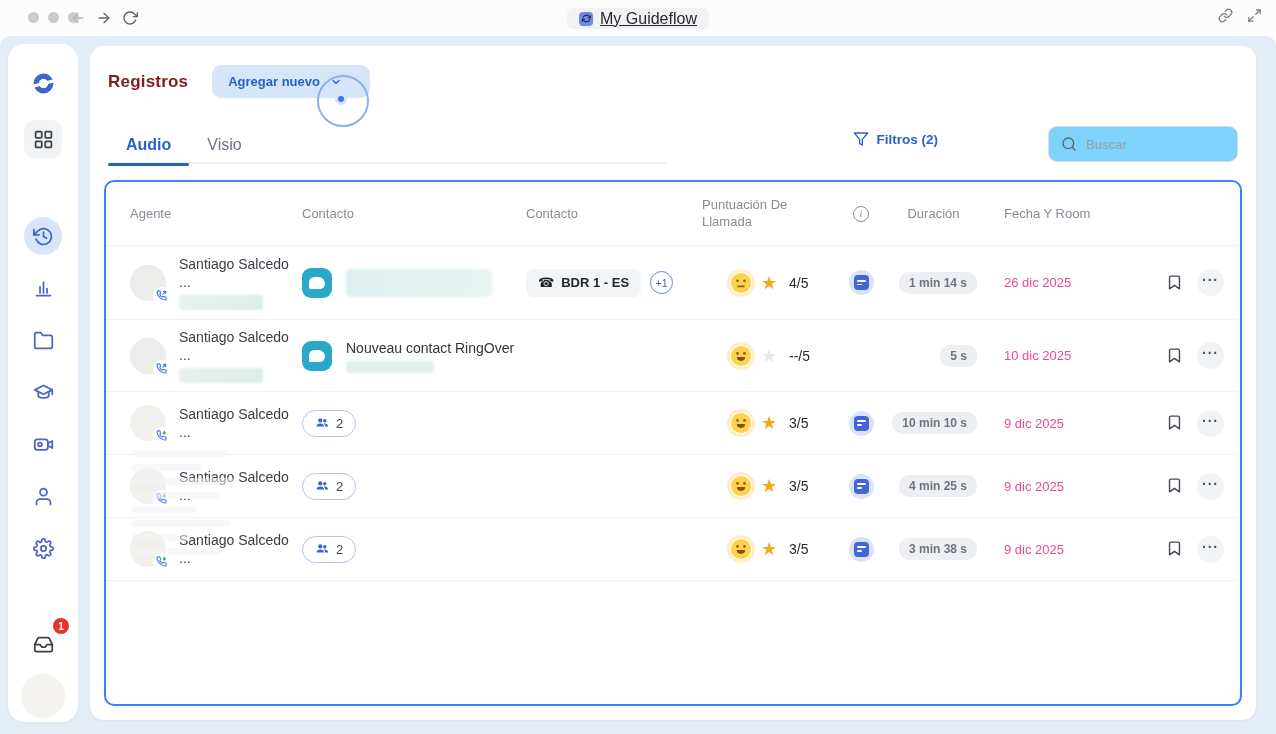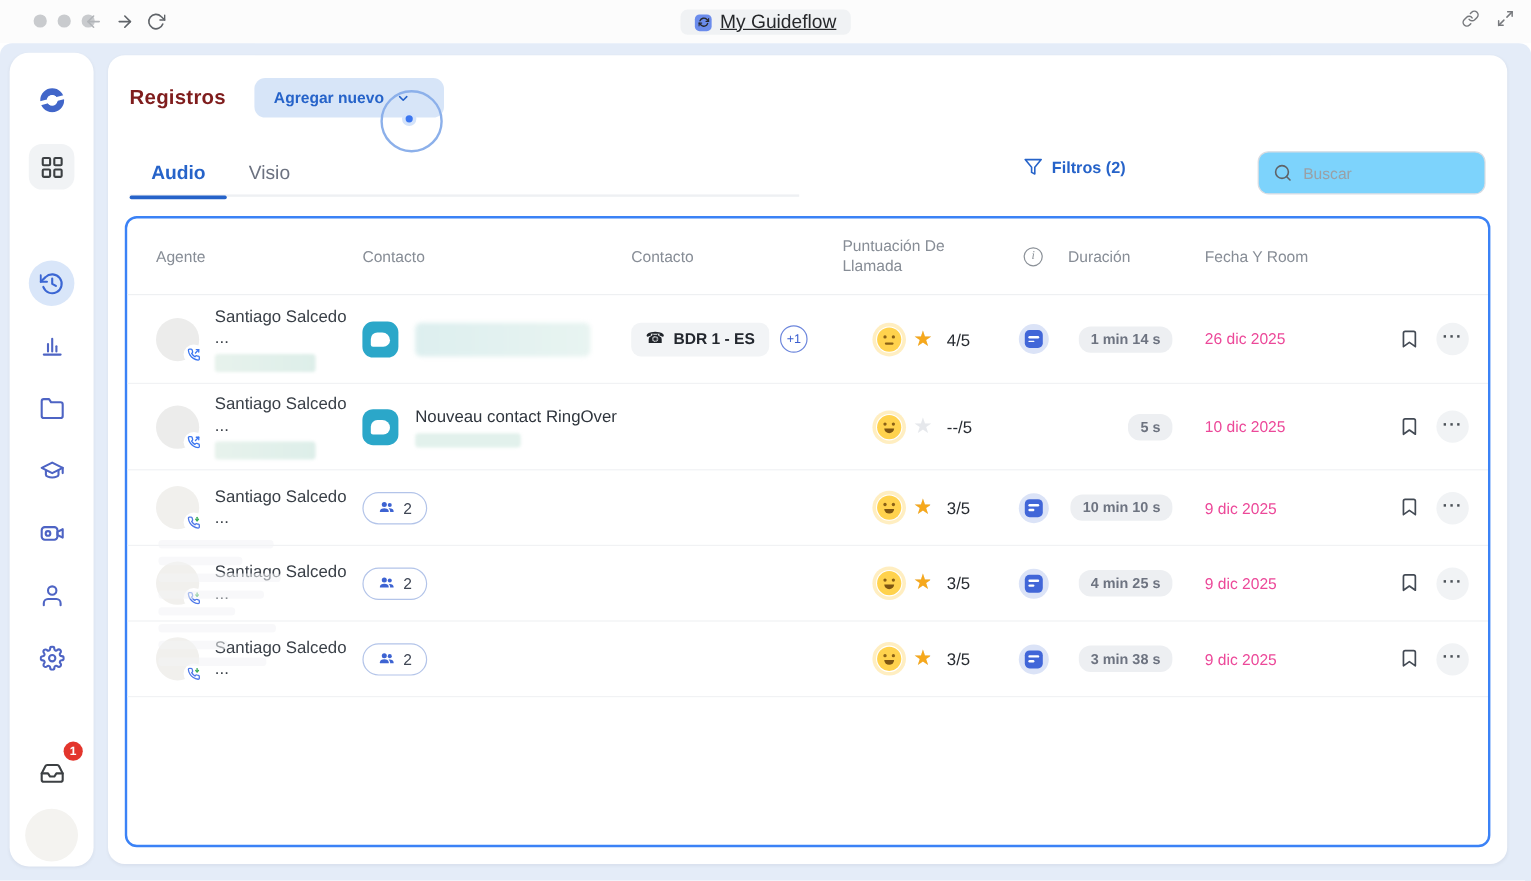--- a/index.html
+++ b/index.html
@@ -83,21 +83,21 @@
   .search input::placeholder { color:#9aa0a6; }
 
   
   .tcard { position:absolute; top:134px; left:14px; width:1138px; height:526px;
     border:2px solid #3b82f6; border-radius:10px; overflow:hidden; background:#fff; }
   .tgrid { display:grid; grid-template-columns:172px 224px 176px 130px 58px 87px 130px 1fr;
     align-items:center; padding:0 16px 0 24px; }
   .thead { height:64px; border-bottom:1px solid #eef0f2; }
   .thead .th { font-size:13px; color:#878d96; }
   .th-score { padding-right:34px; line-height:1.25; }
-  .th-dur { text-align:left; } .th-fecha { padding-left:27px; }
+  .th-dur { text-align:center; } .th-fecha { padding-left:27px; }
   .th-info { display:flex; justify-content:center; }
   .info-ic { width:16px; height:16px; border:1.4px solid #8a9097; border-radius:50%;
     color:#8a9097; font-size:10px; display:flex; align-items:center; justify-content:center;
     font-family:"Liberation Serif",serif; font-style:italic; }
 
   .trow { border-bottom:1px solid #f1f2f4; }
   .r-tall { height:74px; } .r-med { height:72px; } .r-short { height:63px; }
 
   
   .cell-agent { display:flex; align-items:center; gap:13px; }

